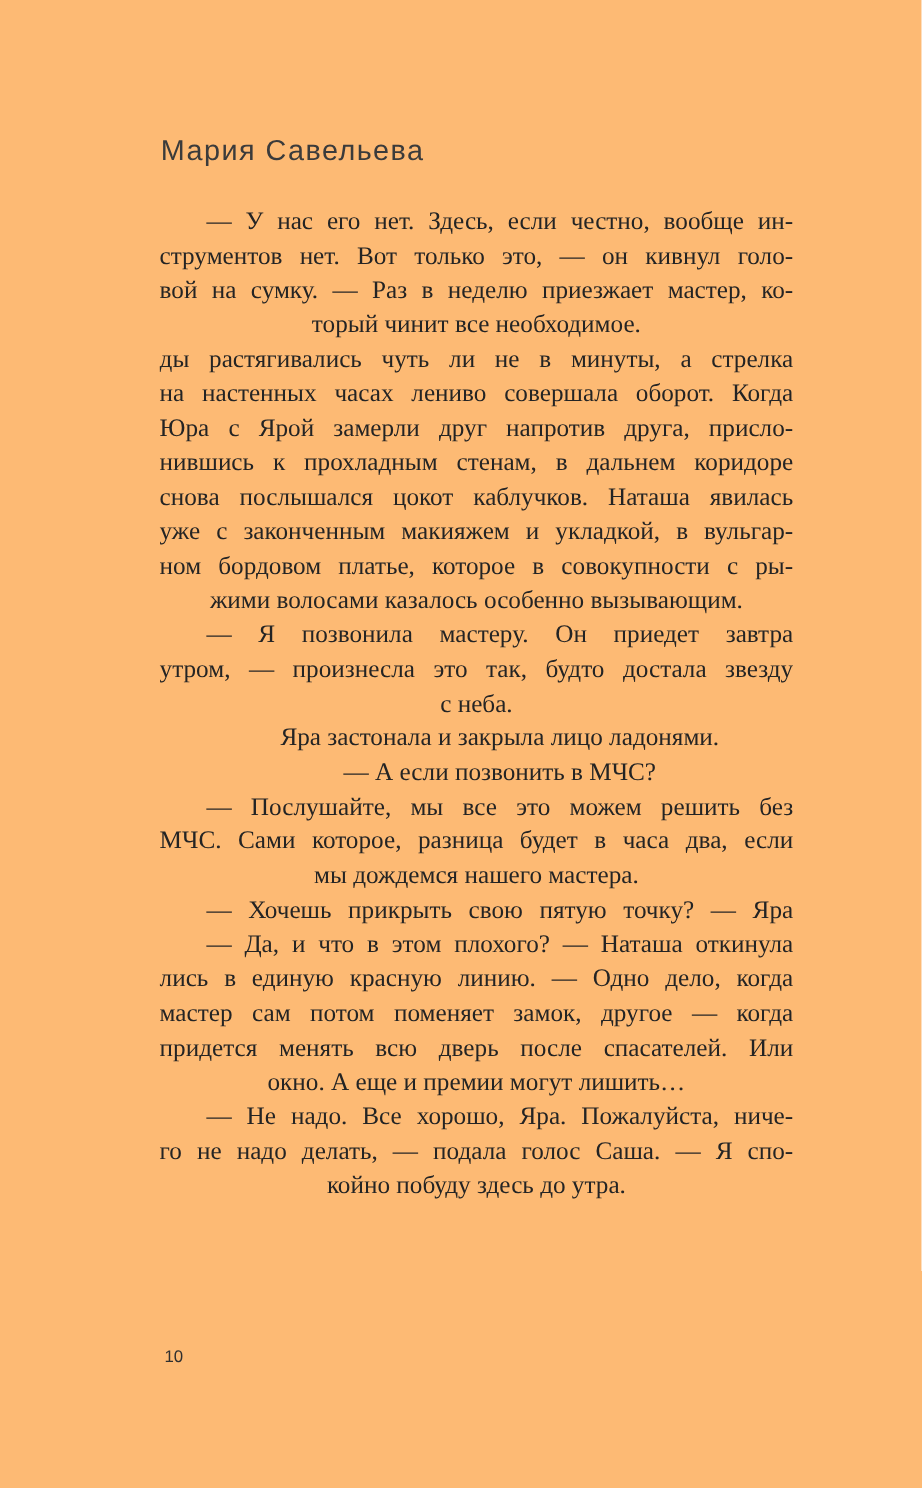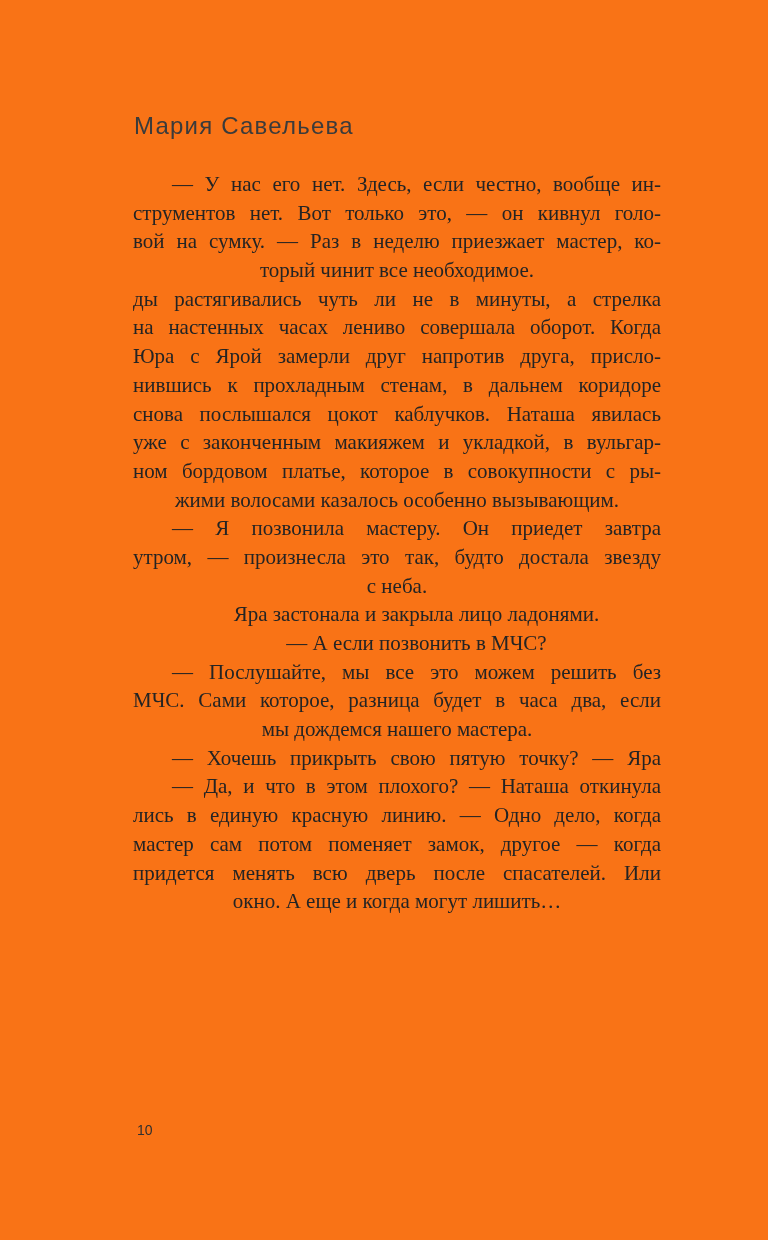--- a/index.html
+++ b/index.html
@@ -4,21 +4,21 @@
 <style>
   html, body {
     margin: 0;
     padding: 0;
     background: #ffffff;
   }
   .page {
     position: relative;
     width: 768px;
     height: 1240px;
-    background: #f97316;
+    background: #fdba74;
     overflow: hidden;
   }
   .running-header {
     position: absolute;
     left: 134px;
     top: 112px;
     font-family: "Liberation Sans", "DejaVu Sans", sans-serif;
     font-weight: 300;
     font-size: 24px;
     line-height: 28px;
@@ -111,18 +111,23 @@
         <div class="line last">мы дождемся нашего мастера.</div>
       </div>
       <div class="para">
         <div class="line first">— Хочешь прикрыть свою пятую точку? — Яра</div>
       </div>
       <div class="para">
         <div class="line first">— Да, и что в этом плохого? — Наташа откинула</div>
         <div class="line">лись в единую красную линию. — Одно дело, когда</div>
         <div class="line">мастер сам потом поменяет замок, другое — когда</div>
         <div class="line">придется менять всю дверь после спасателей. Или</div>
-        <div class="line last">окно. А еще и когда могут лишить…</div>
+        <div class="line last">окно. А еще и премии могут лишить…</div>
+      </div>
+      <div class="para">
+        <div class="line first">— Не надо. Все хорошо, Яра. Пожалуйста, ниче-</div>
+        <div class="line">го не надо делать, — подала голос Саша. — Я спо-</div>
+        <div class="line last">койно побуду здесь до утра.</div>
       </div>
     </div>
 
   <div class="page-number">10</div>
 </div>
 
 </body></html>

